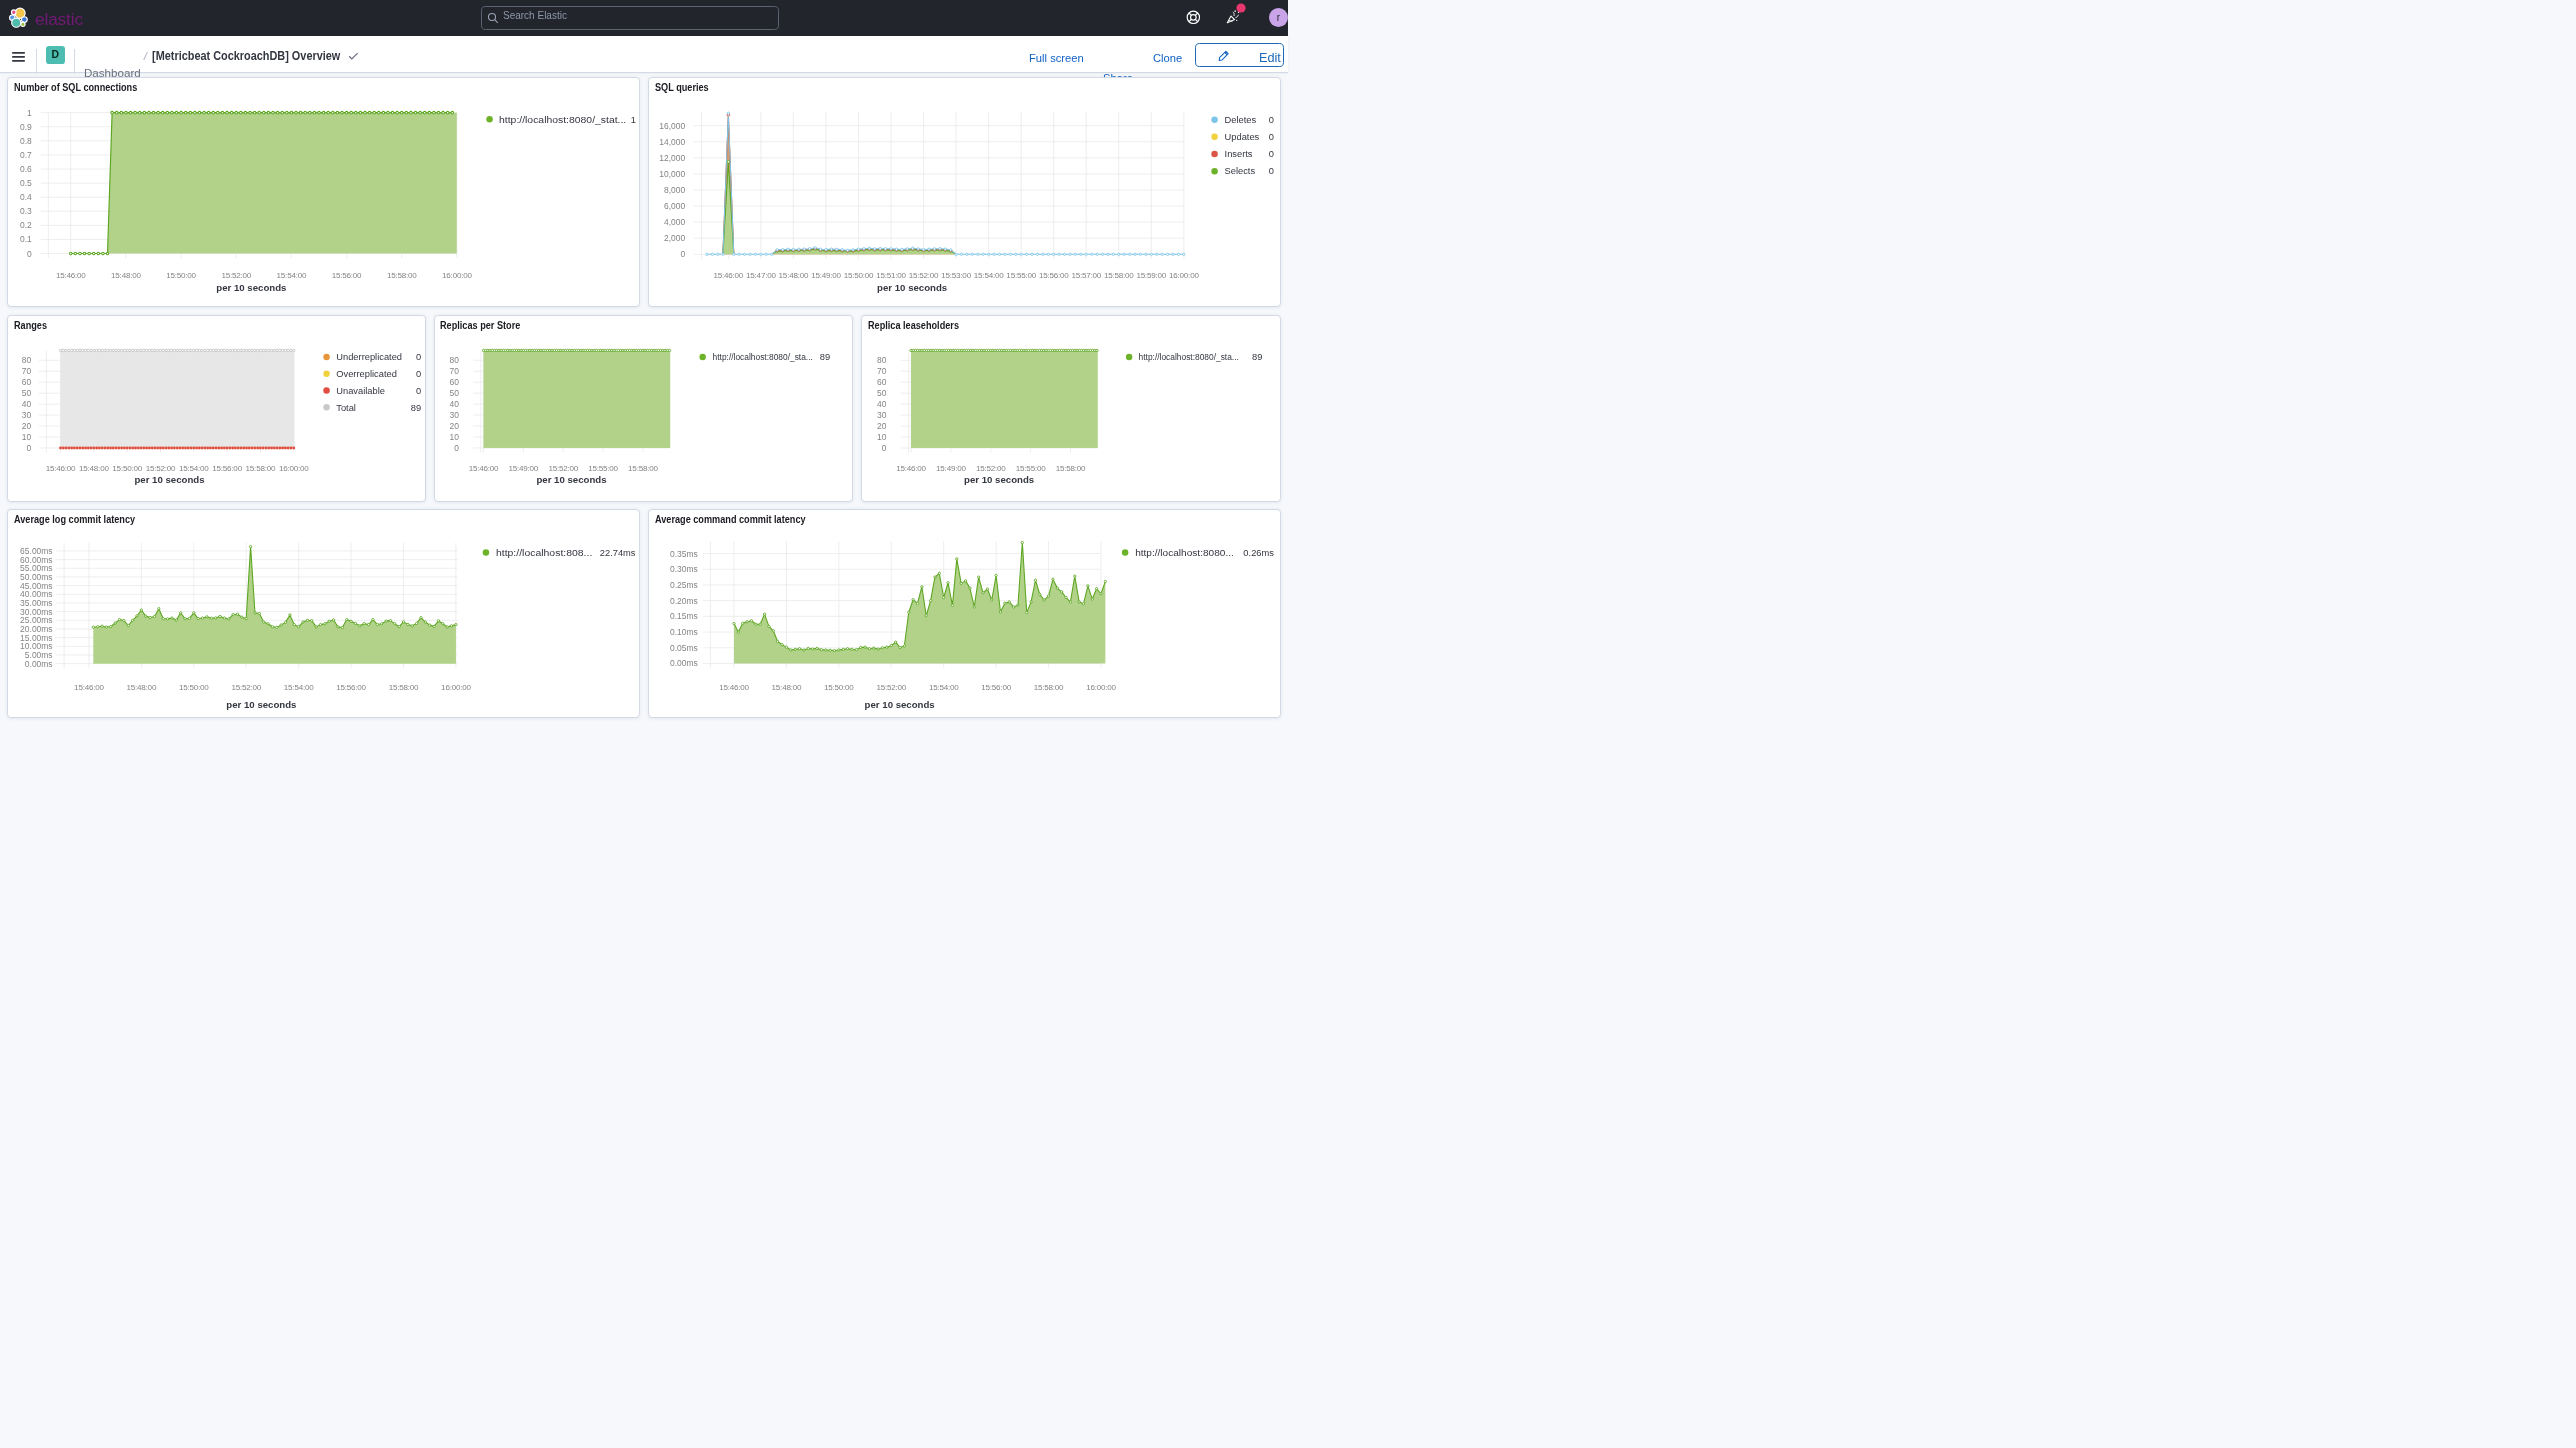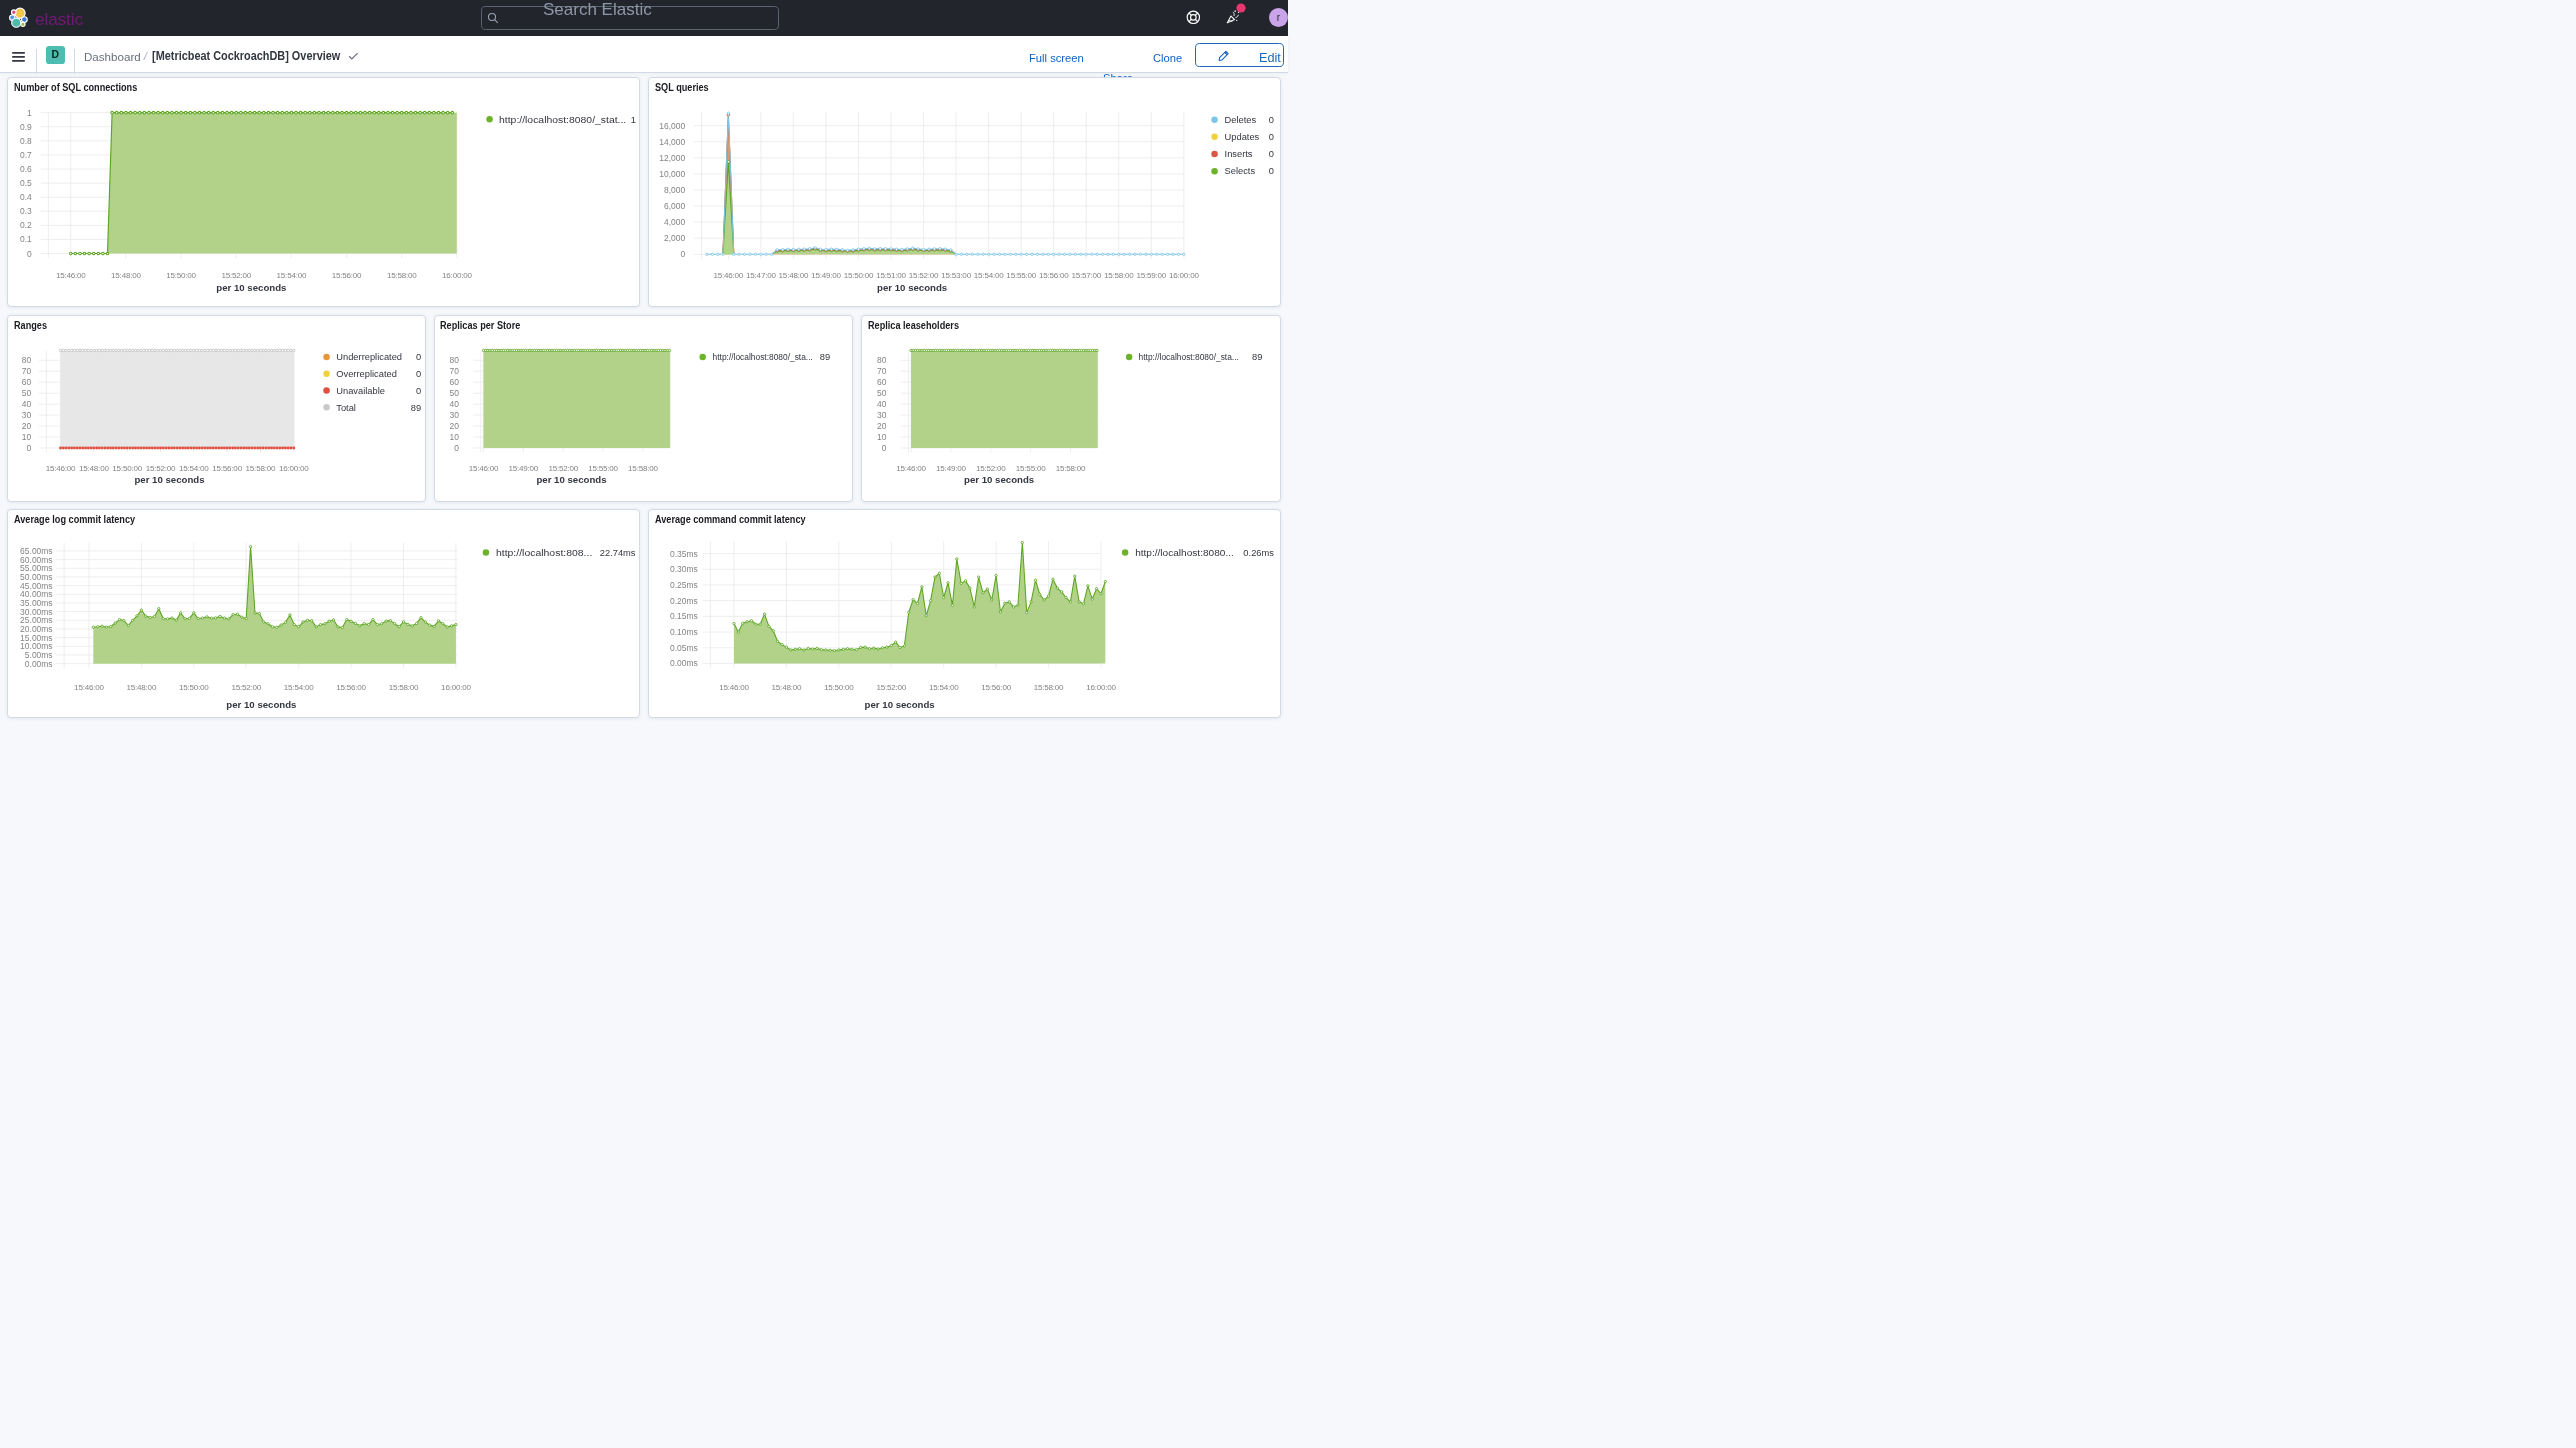--- a/index.html
+++ b/index.html
@@ -19,21 +19,21 @@
   <circle cx="18" cy="23.7" r="2.8" fill="#95c13d" stroke="#fff" stroke-width="1.5"></circle>
   <circle cx="9.4" cy="21.6" r="5.9" fill="#51bbae" stroke="#fff" stroke-width="1.5"></circle>
 </svg>
 <div class="abs" style="left:35px;top:9.3px;font-size:17.4px;color:#701a75;letter-spacing:-0.2px;">elastic</div>
 
 <div class="abs" style="left:481px;top:6px;width:298px;height:24px;border:0.8px solid #5b6271;border-radius:4.6px;"></div>
 <svg class="abs" style="left:487px;top:12px" width="12.3" height="12.3" viewBox="0 0 16 16" fill="none" stroke="#9aa3b5" stroke-width="1.4">
   <circle cx="6.5" cy="6.5" r="4.6"></circle>
     <line x1="10" y1="10" x2="14" y2="14"></line>
 </svg>
-<div class="abs" style="left:503px;top:0;font-size:17px;color:#8e97a8;margin-left:40px;">Search Elastic</div>
+<div class="abs" style="left:503px;top:10px;font-size:10px;color:#8e97a8;">Search Elastic</div>
 
 <svg class="abs" style="left:1186px;top:10px" width="14.7" height="14.7" viewBox="0 0 19 19" fill="none" stroke="#fff" stroke-width="1.5">
   <circle cx="9.5" cy="9.5" r="8"></circle>
     <circle cx="9.5" cy="9.5" r="3.6"></circle>
   <line x1="3.9" y1="3.9" x2="7" y2="7"></line>
     <line x1="15.1" y1="3.9" x2="12" y2="7"></line>
   <line x1="3.9" y1="15.1" x2="7" y2="12"></line>
     <line x1="15.1" y1="15.1" x2="12" y2="12"></line>
 </svg>
 
@@ -55,21 +55,21 @@
 <div id="navbar"></div>
 
 <svg class="abs" style="left:12.3px;top:52px" width="13" height="10" viewBox="0 0 17 13">
   <rect x="0" y="0" width="17" height="2.4" rx="1" fill="#343741"></rect>
   <rect x="0" y="5.2" width="17" height="2.4" rx="1" fill="#343741"></rect>
   <rect x="0" y="10.4" width="17" height="2.4" rx="1" fill="#343741"></rect>
 </svg>
 <div class="abs" style="left:36px;top:49px;width:0.8px;height:25px;background:#d3dae6;"></div>
 <div class="abs" style="left:46px;top:46px;width:18.7px;height:18.4px;border-radius:3.1px;background:#4dbdb1;color:#05281e;font-size:10.4px;font-weight:bold;text-align:center;line-height:18.4px;">D</div>
 <div class="abs" style="left:74px;top:49px;width:0.8px;height:25px;background:#d3dae6;"></div>
-<div class="abs" style="left:84px;top:50px;font-size:11.6px;color:#69707d;">Dashboard</div>
+<div class="abs" style="left:84px;top:66px;font-size:11.6px;color:#69707d;">Dashboard</div>
 <div class="abs" style="left:144px;top:49px;font-size:11.6px;color:#aab2c1;transform:rotate(10deg);">/</div>
 <div class="abs" style="left:152px;top:49px;font-size:12px;color:#343741;font-weight:bold;transform:scaleX(0.908);transform-origin:left top;white-space:nowrap;">[Metricbeat CockroachDB] Overview</div>
 <svg class="abs" style="left:348px;top:52px" width="10.8" height="8.5" viewBox="0 0 14 11" fill="none" stroke="#69707d" stroke-width="1.6">
     <path d="M1.5 5.5 L5 9 L12.5 1.5"></path>
   </svg>
 <div class="navlink" style="left:1029px;top:52px;">Full screen</div>
 <div class="navlink" style="left:1103px;top:52px;margin-top:20px;">Share</div>
 <div class="navlink" style="left:1153px;top:52px;">Clone</div>
 <div class="abs" style="left:1195px;top:43px;width:89px;height:24.4px;border:0.8px solid #1c67b6;border-radius:4.6px;"></div>
 <svg class="abs" style="left:1218px;top:50px" width="11.6" height="11.6" viewBox="0 0 15 15" fill="none" stroke="#1161c4" stroke-width="1.4">

